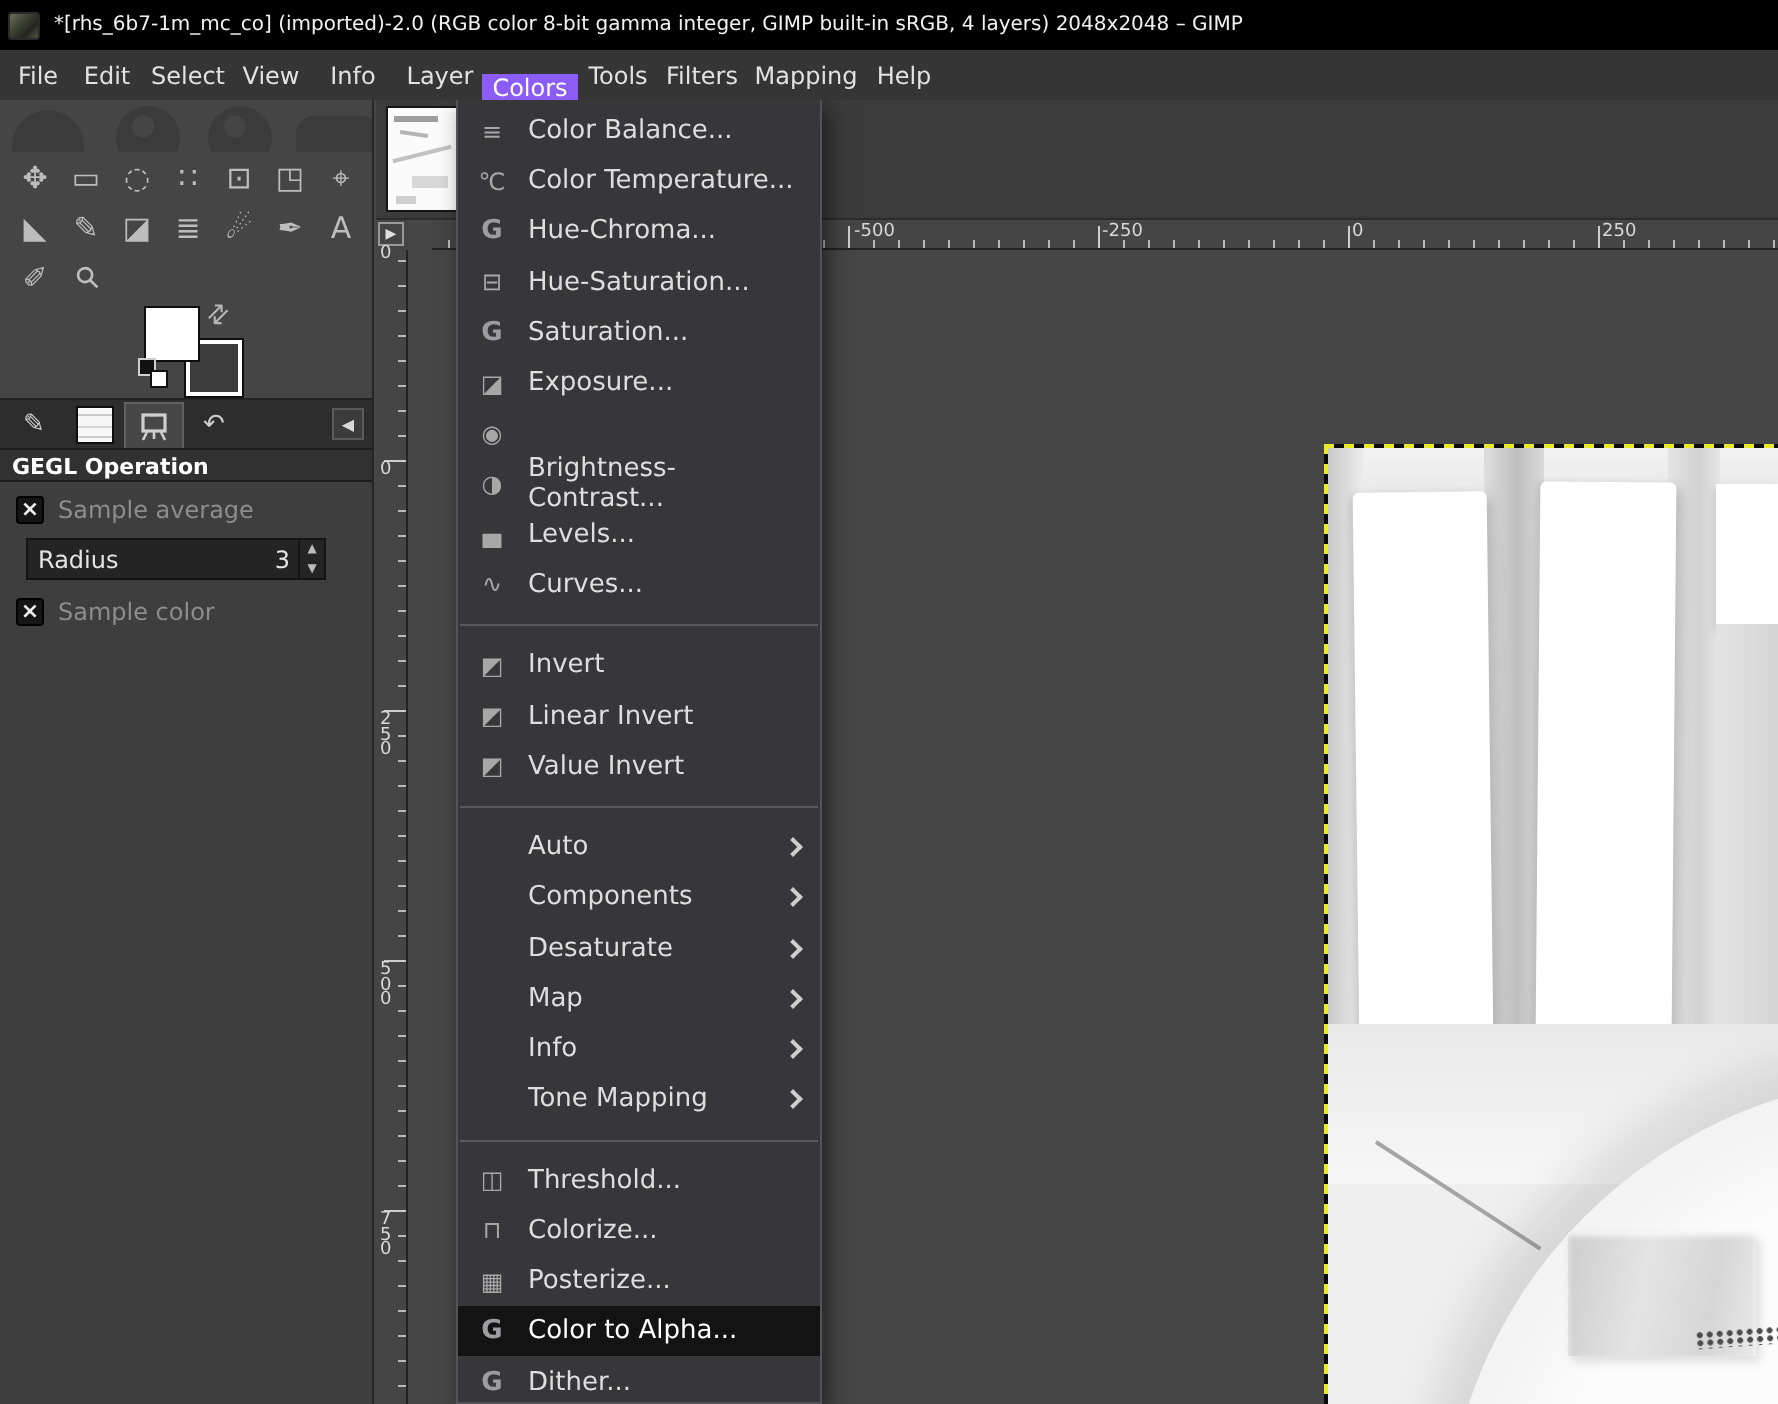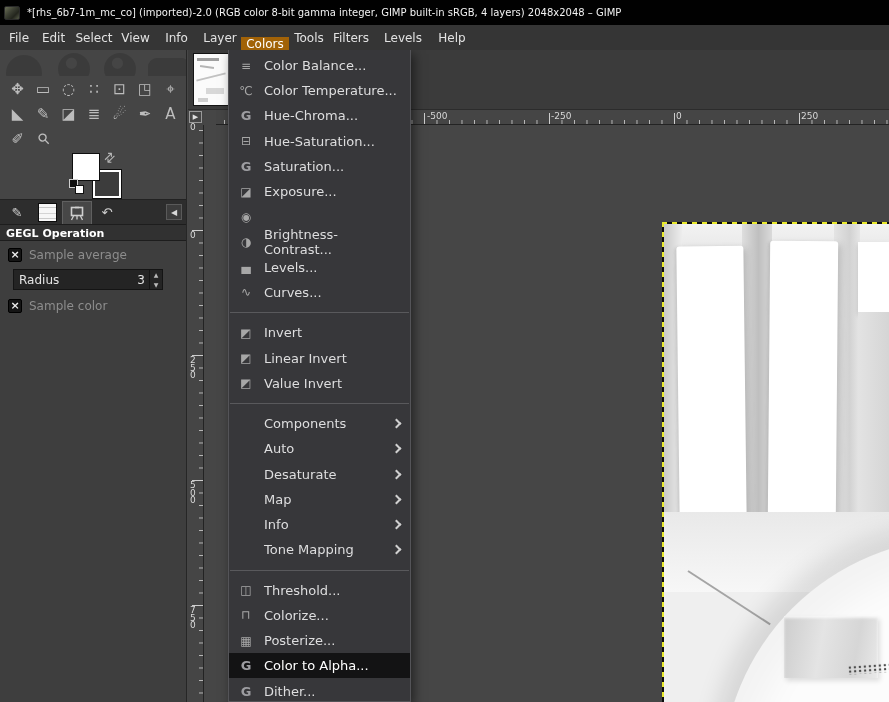--- a/index.html
+++ b/index.html
@@ -19,21 +19,21 @@
   #menubar { position:absolute; left:0; top:25px; width:100%; height:25px; background:#353535;
     display:flex; align-items:stretch; padding-left:2px; z-index:60; }
   #menubar .mitem { color:#e2e2e2; font-size:12px; display:flex; align-items:center;
     justify-content:center; cursor:default; }
   #menubar .mitem:nth-child(1){width:34px}  #menubar .mitem:nth-child(2){width:35px}
   #menubar .mitem:nth-child(3){width:46px}  #menubar .mitem:nth-child(4){width:37px}
   #menubar .mitem:nth-child(5){width:45px}  #menubar .mitem:nth-child(6){width:42px}
   #menubar .mitem:nth-child(7){width:48px}  #menubar .mitem:nth-child(8){width:40px}
   #menubar .mitem:nth-child(9){width:44px}  #menubar .mitem:nth-child(10){width:60px}
   #menubar .mitem:nth-child(11){width:38px}
-  #menubar .mitem.active { background:#a16207; color:#ffffff;margin-top:12px; }
+  #menubar .mitem.active { background:#8b5cf6; color:#ffffff;margin-top:12px; }
 
   
   #toolbox { position:absolute; left:0; top:50px; width:187px; height:652px;
     border-right:1px solid #262626; background:#454545; display:flex; flex-direction:column; }
   #wilber { position:relative; height:26px; overflow:hidden; }
   #wilber .w { position:absolute; background:#3b3b3b; }
   #wilber .w1 { left:6px; top:5px; width:36px; height:36px; border-radius:50%;
     background:radial-gradient(circle at 50% 95%, #454545 0 11px, #3b3b3b 12px); }
   #wilber .w2 { left:58px; top:3px; width:32px; height:32px; border-radius:50%;
     background:radial-gradient(circle 5px at 42% 32%, #454545 0 5px, #3b3b3b 6px); }
@@ -178,21 +178,21 @@
   <div id="menubar">
     <div class="mitem">File</div>
     <div class="mitem">Edit</div>
     <div class="mitem">Select</div>
     <div class="mitem">View</div>
     <div class="mitem">Info</div>
     <div class="mitem">Layer</div>
     <div class="mitem active">Colors</div>
     <div class="mitem">Tools</div>
     <div class="mitem">Filters</div>
-    <div class="mitem">Levels</div>
+    <div class="mitem">Mapping</div>
     <div class="mitem">Help</div>
   </div>
 
   <div id="toolbox">
     <div id="wilber">
       <div class="w w1"></div>
         <div class="w w2"></div>
         <div class="w w3"></div>
         <div class="w w4"></div>
     </div>
@@ -354,26 +354,26 @@
       <span class="mi-icon">◩</span>
       <span>Linear Invert</span>
     </div>
     <div class="menu-item">
       <span class="mi-icon">◩</span>
       <span>Value Invert</span>
     </div>
     <div class="menu-sep"></div>
     <div class="menu-item">
       <span class="mi-icon"></span>
+      <span>Auto</span>
+      <span class="chev"></span>
+    </div>
+    <div class="menu-item">
+      <span class="mi-icon"></span>
       <span>Components</span>
-      <span class="chev"></span>
-    </div>
-    <div class="menu-item">
-      <span class="mi-icon"></span>
-      <span>Auto</span>
       <span class="chev"></span>
     </div>
     <div class="menu-item">
       <span class="mi-icon"></span>
       <span>Desaturate</span>
       <span class="chev"></span>
     </div>
     <div class="menu-item">
       <span class="mi-icon"></span>
       <span>Map</span>

